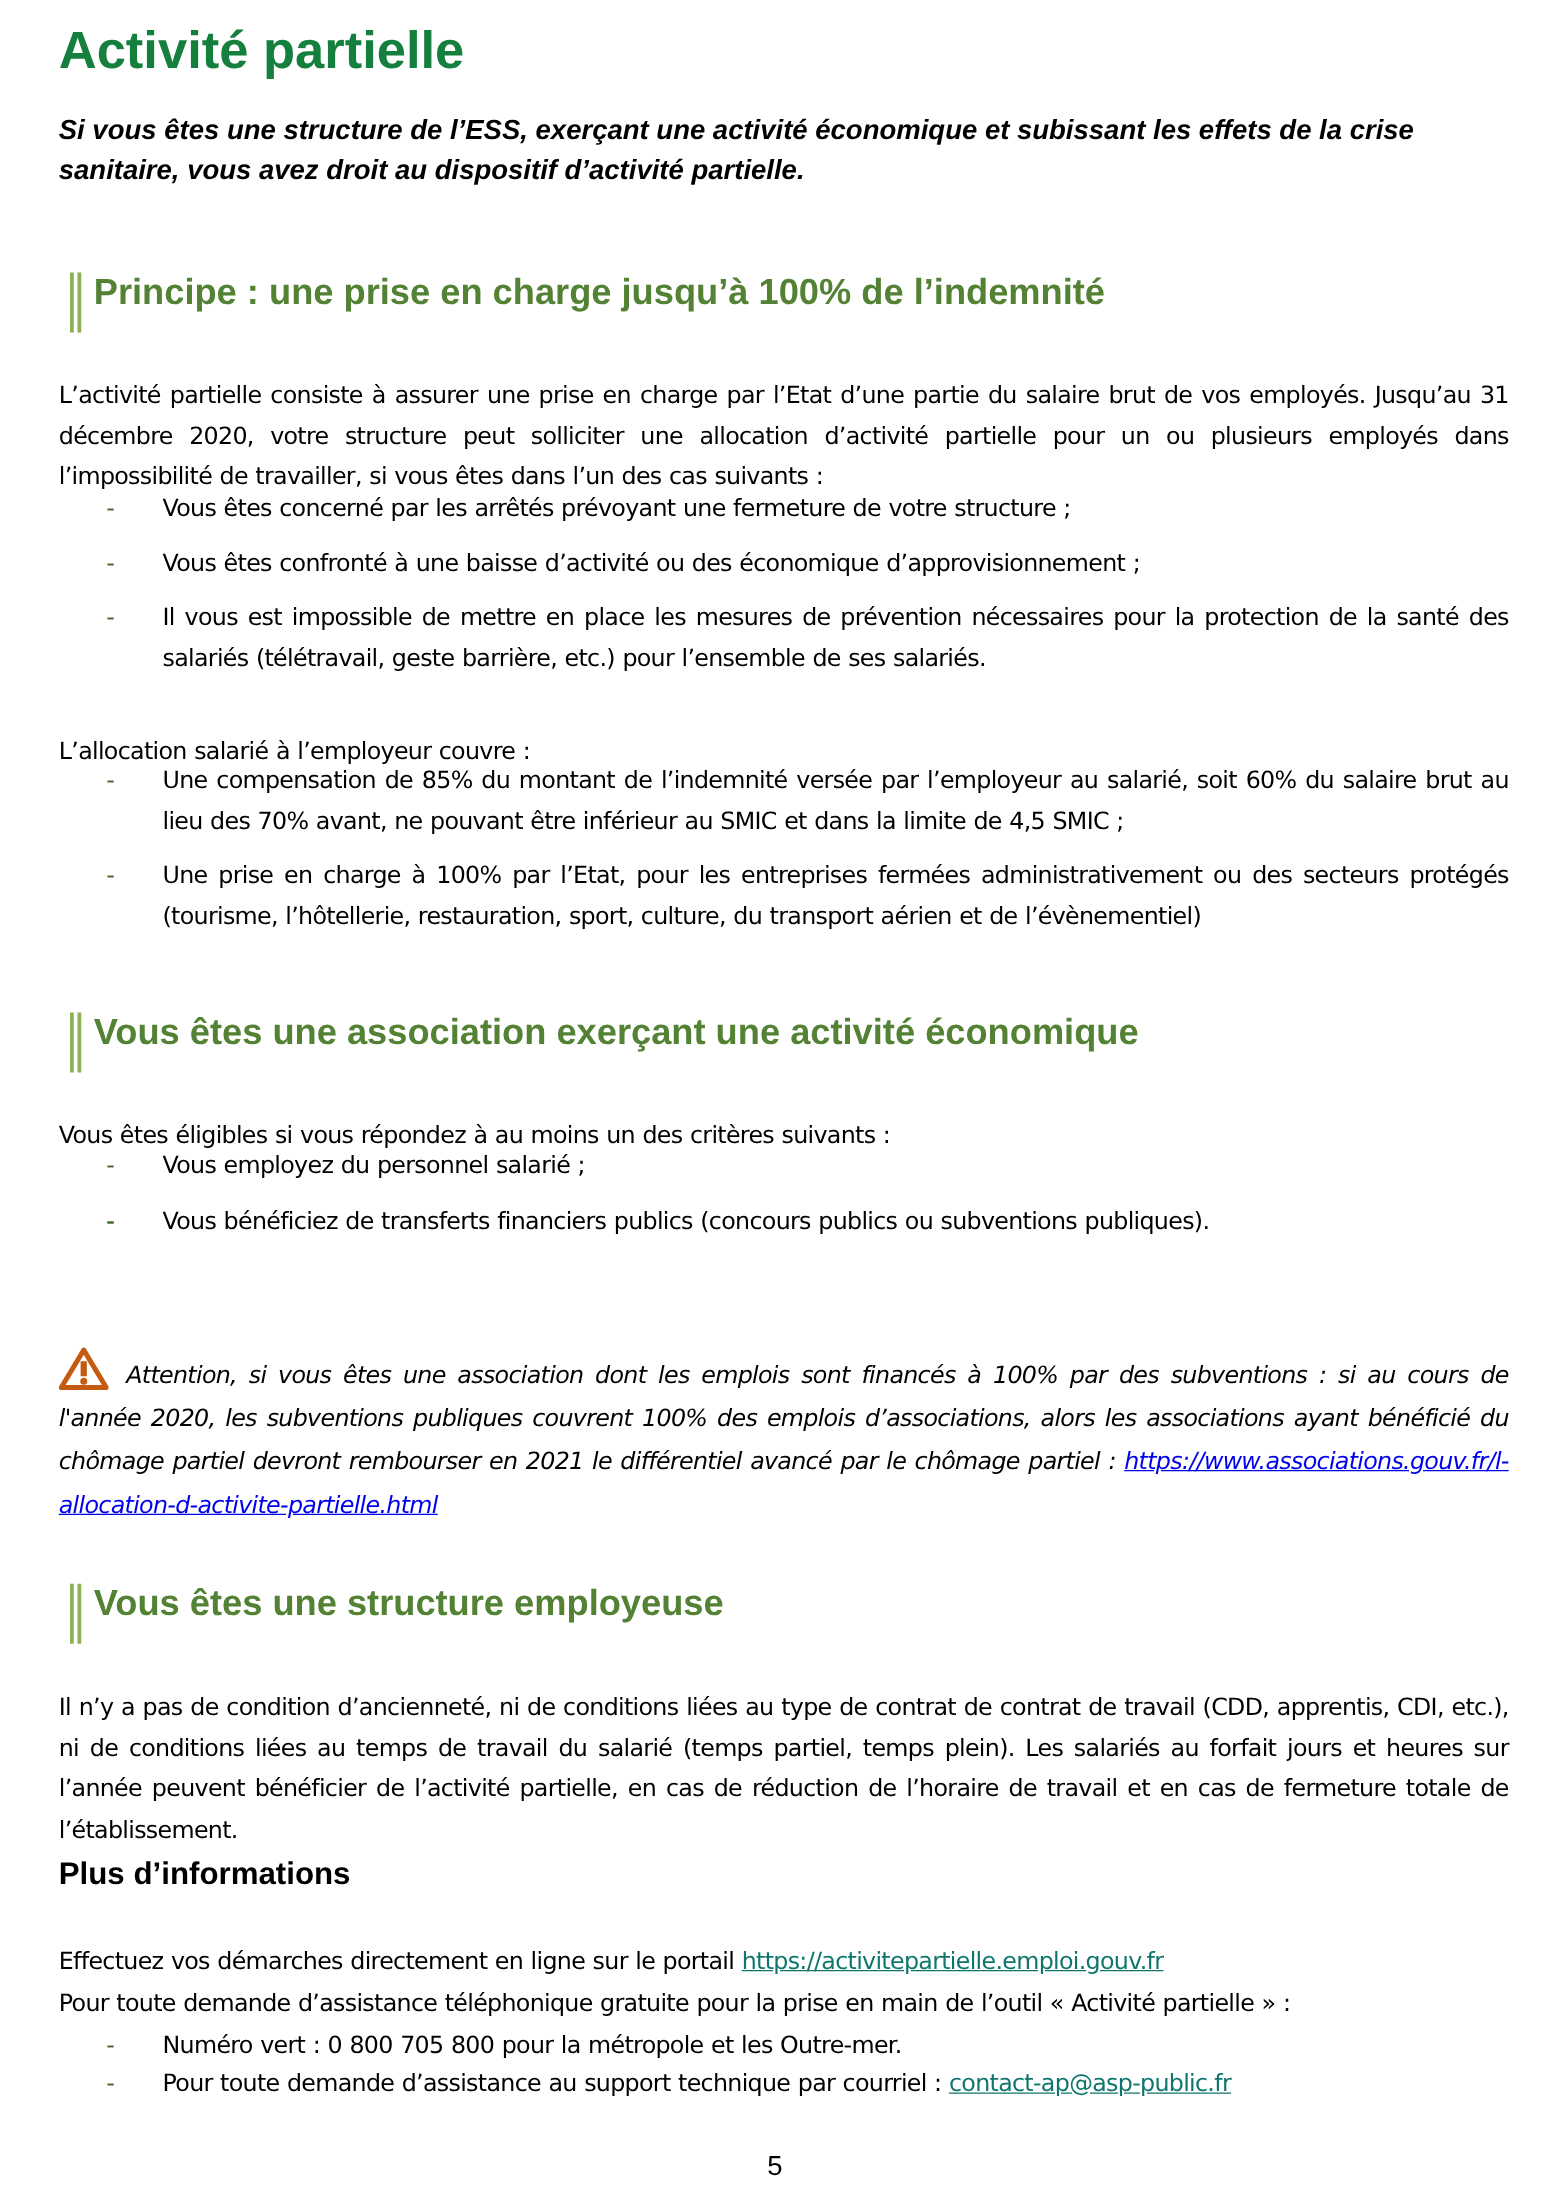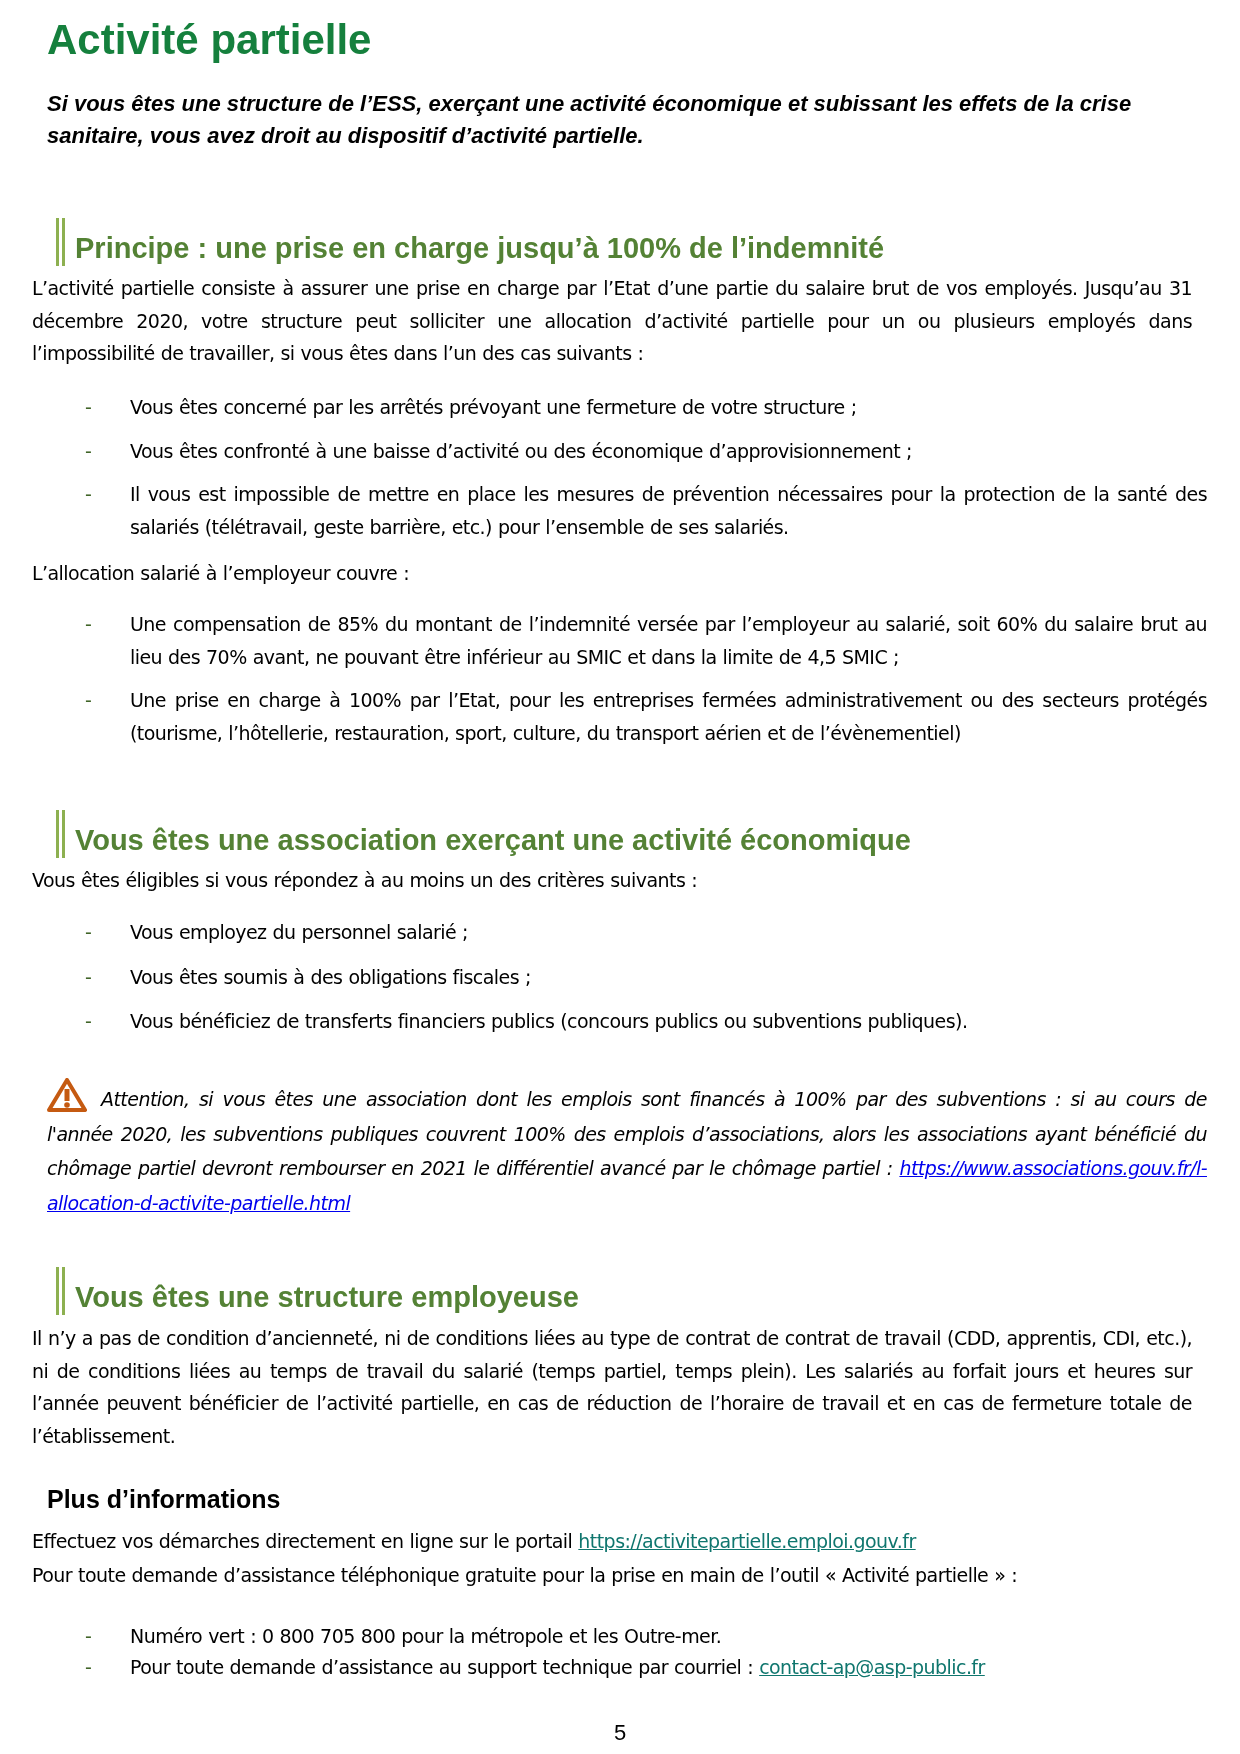--- a/index.html
+++ b/index.html
@@ -1,26 +1,26 @@
 <!DOCTYPE html>
 <html><head>
 <meta charset="utf-8">
 <style>
   html, body { margin:0; padding:0; background:#ffffff; }
   body { width:1240px; height:1754px; position:relative; overflow:hidden; color:#000; }
   .abs { position:absolute; }
   .title { left:47px; top:12px; font-family:"Liberation Sans", sans-serif; font-weight:bold; font-size:42px; color:#15803d; margin:0; line-height:56px; }
   .intro { left:47px; top:88px; width:1160px; font-family:"Liberation Sans", sans-serif; font-weight:bold; font-style:italic; font-size:22px; line-height:32px; margin:0; }
-  .h2wrap { left:56px; display:flex; align-items:flex-end; }
+  .h2wrap { left:56px; display:flex; align-items:flex-start; }
   .bar { display:flex; gap:3px; margin-right:10px; margin-top:2px; }
   .bar span { display:block; width:3px; height:48px; background:#8db050; }
   .h2 { font-family:"Liberation Sans", sans-serif; font-weight:bold; font-size:29px; color:#548235; margin:0; line-height:36px; }
   .body { font-family:"DejaVu Sans", sans-serif; font-size:19px; line-height:32.5px; margin:0; letter-spacing:-0.55px; word-spacing:0.5px; }
   .just { text-align:justify; text-align-last:left; }
-  .para { left:32px; width:1160px; }
+  .para { left:47px; width:1160px;margin-top:28px; }
   ul.dash { list-style:none; margin:0; padding:0; position:absolute; left:47px; width:1160px; }
   ul.dash li { position:relative; padding-left:83px; }
   ul.dash li .dash-mark { position:absolute; left:38px; top:0; color:#3f6427; }
   .link { color:#0f766e; text-decoration:underline; }
   .link-blue { color:#0000ee; text-decoration:underline; }
   .warn { left:47px; top:1078px; width:1160px; font-style:italic; }
   .warn-icon { display:inline-block; vertical-align:-6px; width:40px; height:34px; margin-right:14px; }
   .h3 { left:47px; top:1483px; font-family:"Liberation Sans", sans-serif; font-weight:bold; font-size:25px; margin:0; line-height:32px; }
   .pagenum { left:0; width:1240px; top:1720px; text-align:center; font-family:"Liberation Sans", sans-serif; font-size:22px; }
 </style>
@@ -56,21 +56,21 @@
   <div class="bar">
       <span></span>
       <span></span>
     </div>
   <h2 class="h2">Vous êtes une association exerçant une activité économique</h2>
 </div>
 <p class="abs body para" style="top:864px;">Vous êtes éligibles si vous répondez à au moins un des critères suivants :</p>
 
 <ul class="dash body" style="top:916px;">
   <li style="margin-bottom:12px;"><span class="dash-mark">-</span><span>Vous employez du personnel salarié ;</span></li>
-  <li style="margin-bottom:12px;"><span class="dash-mark">-</span><span>Vous êtes soumis à des obligations fiscales ;</span></li>
+  <li style="margin-bottom:12px;"><span class="dash-mark">-</span></li>
   <li><span class="dash-mark">-</span><span>Vous bénéficiez de transferts financiers publics (concours publics ou subventions publiques).</span></li>
 </ul>
 
 <p class="abs body warn just" style="line-height:34.5px;">
   <svg class="warn-icon" viewBox="0 0 40 34">
     <path d="M20 2 L38 32 L2 32 Z" fill="none" stroke="#c55a11" stroke-width="4" stroke-linejoin="round"></path>
     <rect x="17.5" y="11" width="5" height="12" fill="#c55a11"></rect>
     <circle cx="20" cy="27" r="2.8" fill="#c55a11"></circle>
   </svg><span>Attention, si vous êtes une association dont les emplois sont financés à 100% par des subventions : si au cours de l'année 2020, les subventions publiques couvrent 100% des emplois d’associations, alors les associations ayant bénéficié du chômage partiel devront rembourser en 2021 le différentiel avancé par le chômage partiel :</span>
   <a class="link-blue" href="#">https://www.associations.gouv.fr/l-allocation-d-activite-partielle.html</a>

